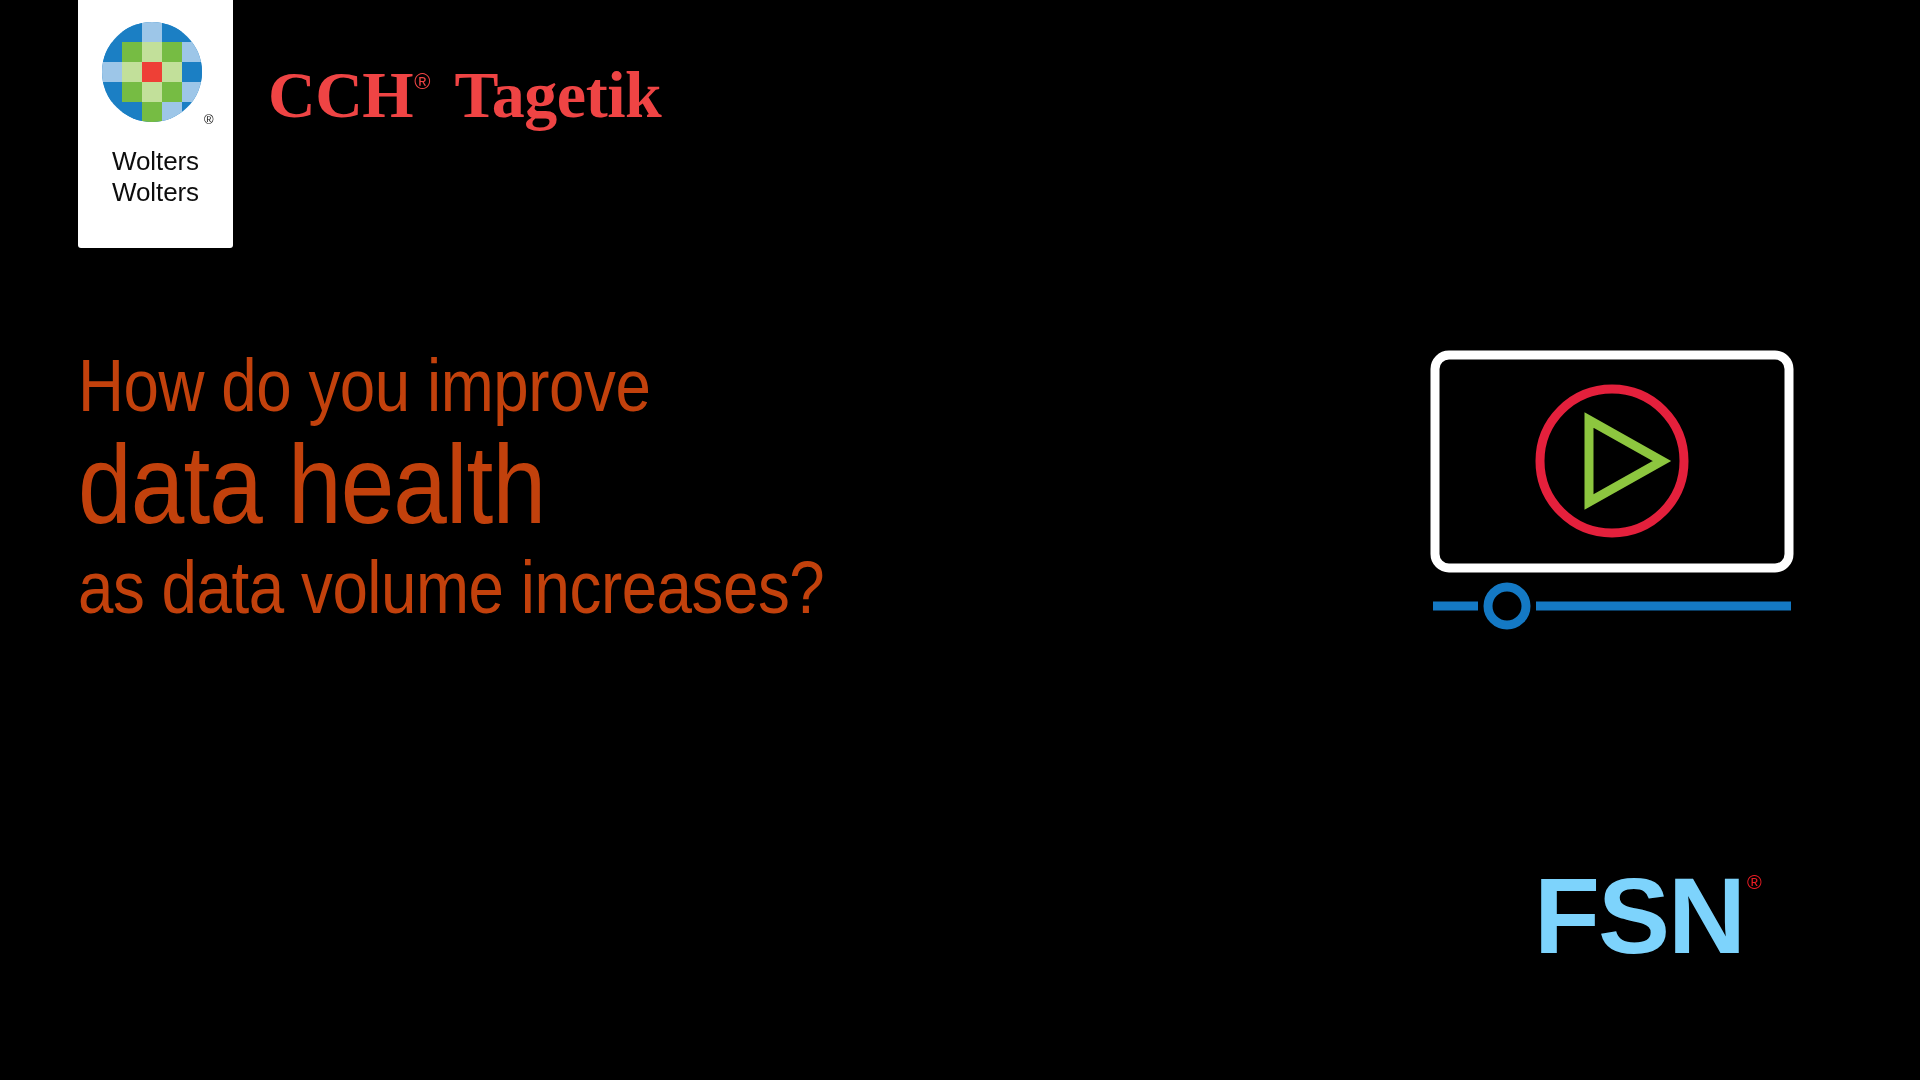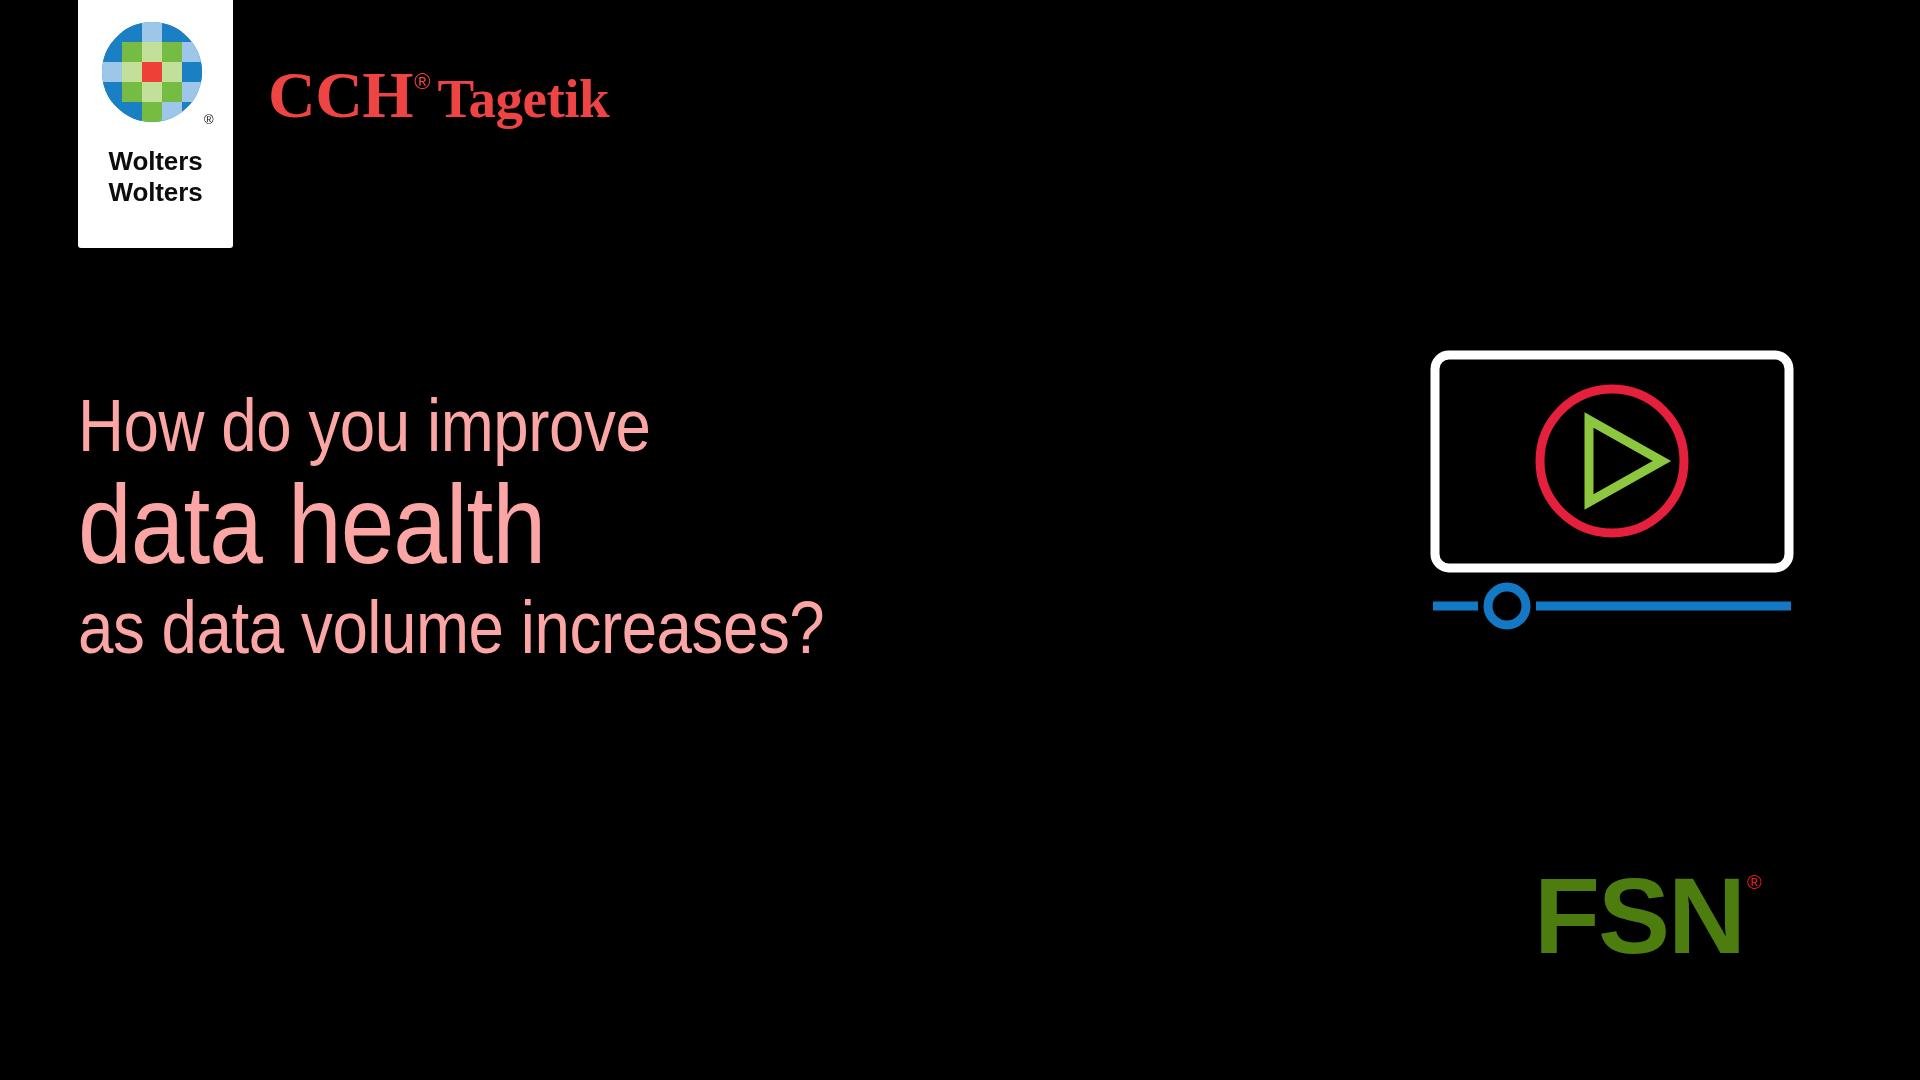--- a/index.html
+++ b/index.html
@@ -58,21 +58,21 @@
     line-height: 1;
   }
   .wk-wordmark {
     margin-top: 16px;
     text-align: center;
     font-family: "Liberation Sans", sans-serif;
     font-size: 26px;
     line-height: 1.18;
     color: #0d0d0d;
     letter-spacing: -0.1px;
-    font-weight: 700;
+    font-weight: 400;
   }
   .wk-wordmark span { display: block; }
 
   
   .brand-lockup {
     position: absolute;
     left: 268px;
     top: 62px;
     display: flex;
     align-items: baseline;
@@ -90,34 +90,33 @@
     font-family: "Liberation Sans", sans-serif;
     font-size: 22px;
     line-height: 1;
     position: relative;
     top: -28px;
     margin-left: 1px;
   }
   .brand-tagetik {
     font-family: "Liberation Serif", "DejaVu Serif", serif;
     font-weight: 700;
-    font-size: 55px;
-    letter-spacing: -0.5px;
-    line-height: 1;
-    margin-left: 7px;
+    font-size: 66px;
+    letter-spacing: -0.5px;
+    line-height: 1;
+    margin-left: 24px;
   }
 
   
   .headline {
     position: absolute;
     left: 78px;
     top: 348px;
     width: 1000px;
-    color: #fca5a5;
-    margin-top: 40px;
+    color: #c2410c;
   }
   .hl-line {
     font-family: "Liberation Sans Narrow", "Liberation Sans", sans-serif;
     font-stretch: condensed;
     display: block;
     white-space: nowrap;
   }
   .hl-1 {
     font-size: 74px;
     font-weight: 400;
@@ -162,21 +161,21 @@
     top: 866px;
     display: flex;
     align-items: flex-start;
     white-space: nowrap;
   }
   .fsn-text {
     font-family: "Liberation Sans", sans-serif;
     font-weight: 700;
     font-size: 108px;
     line-height: 0.92;
-    color: #4d7c0f;
+    color: #7dd3fc;
     letter-spacing: -2px;
   }
   .fsn-reg {
     font-family: "Liberation Sans", sans-serif;
     font-size: 20px;
     color: #ED1C24;
     line-height: 1;
     margin-left: 3px;
     margin-top: 6px;
   }

